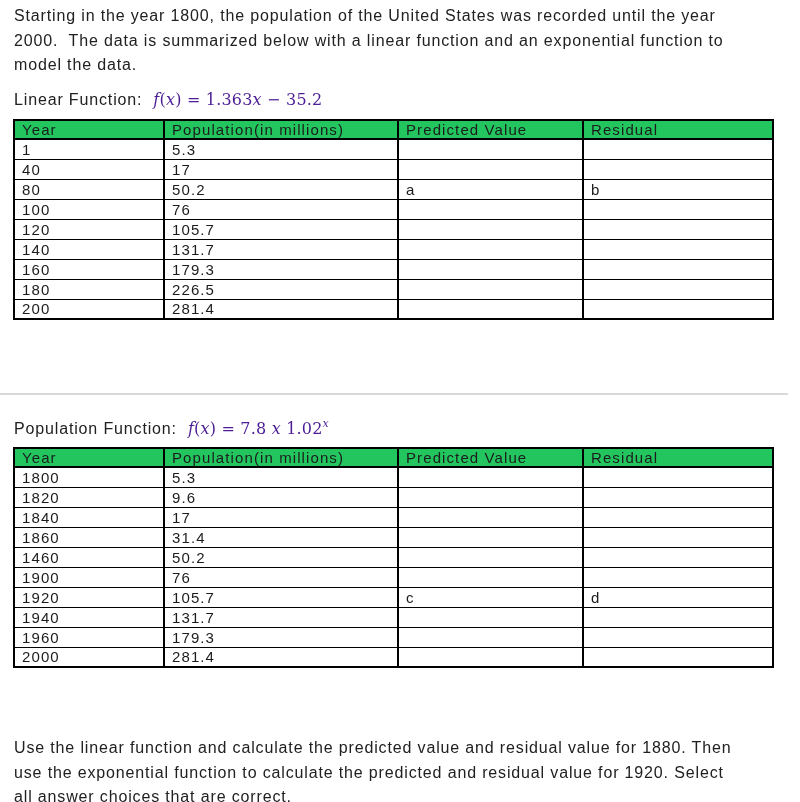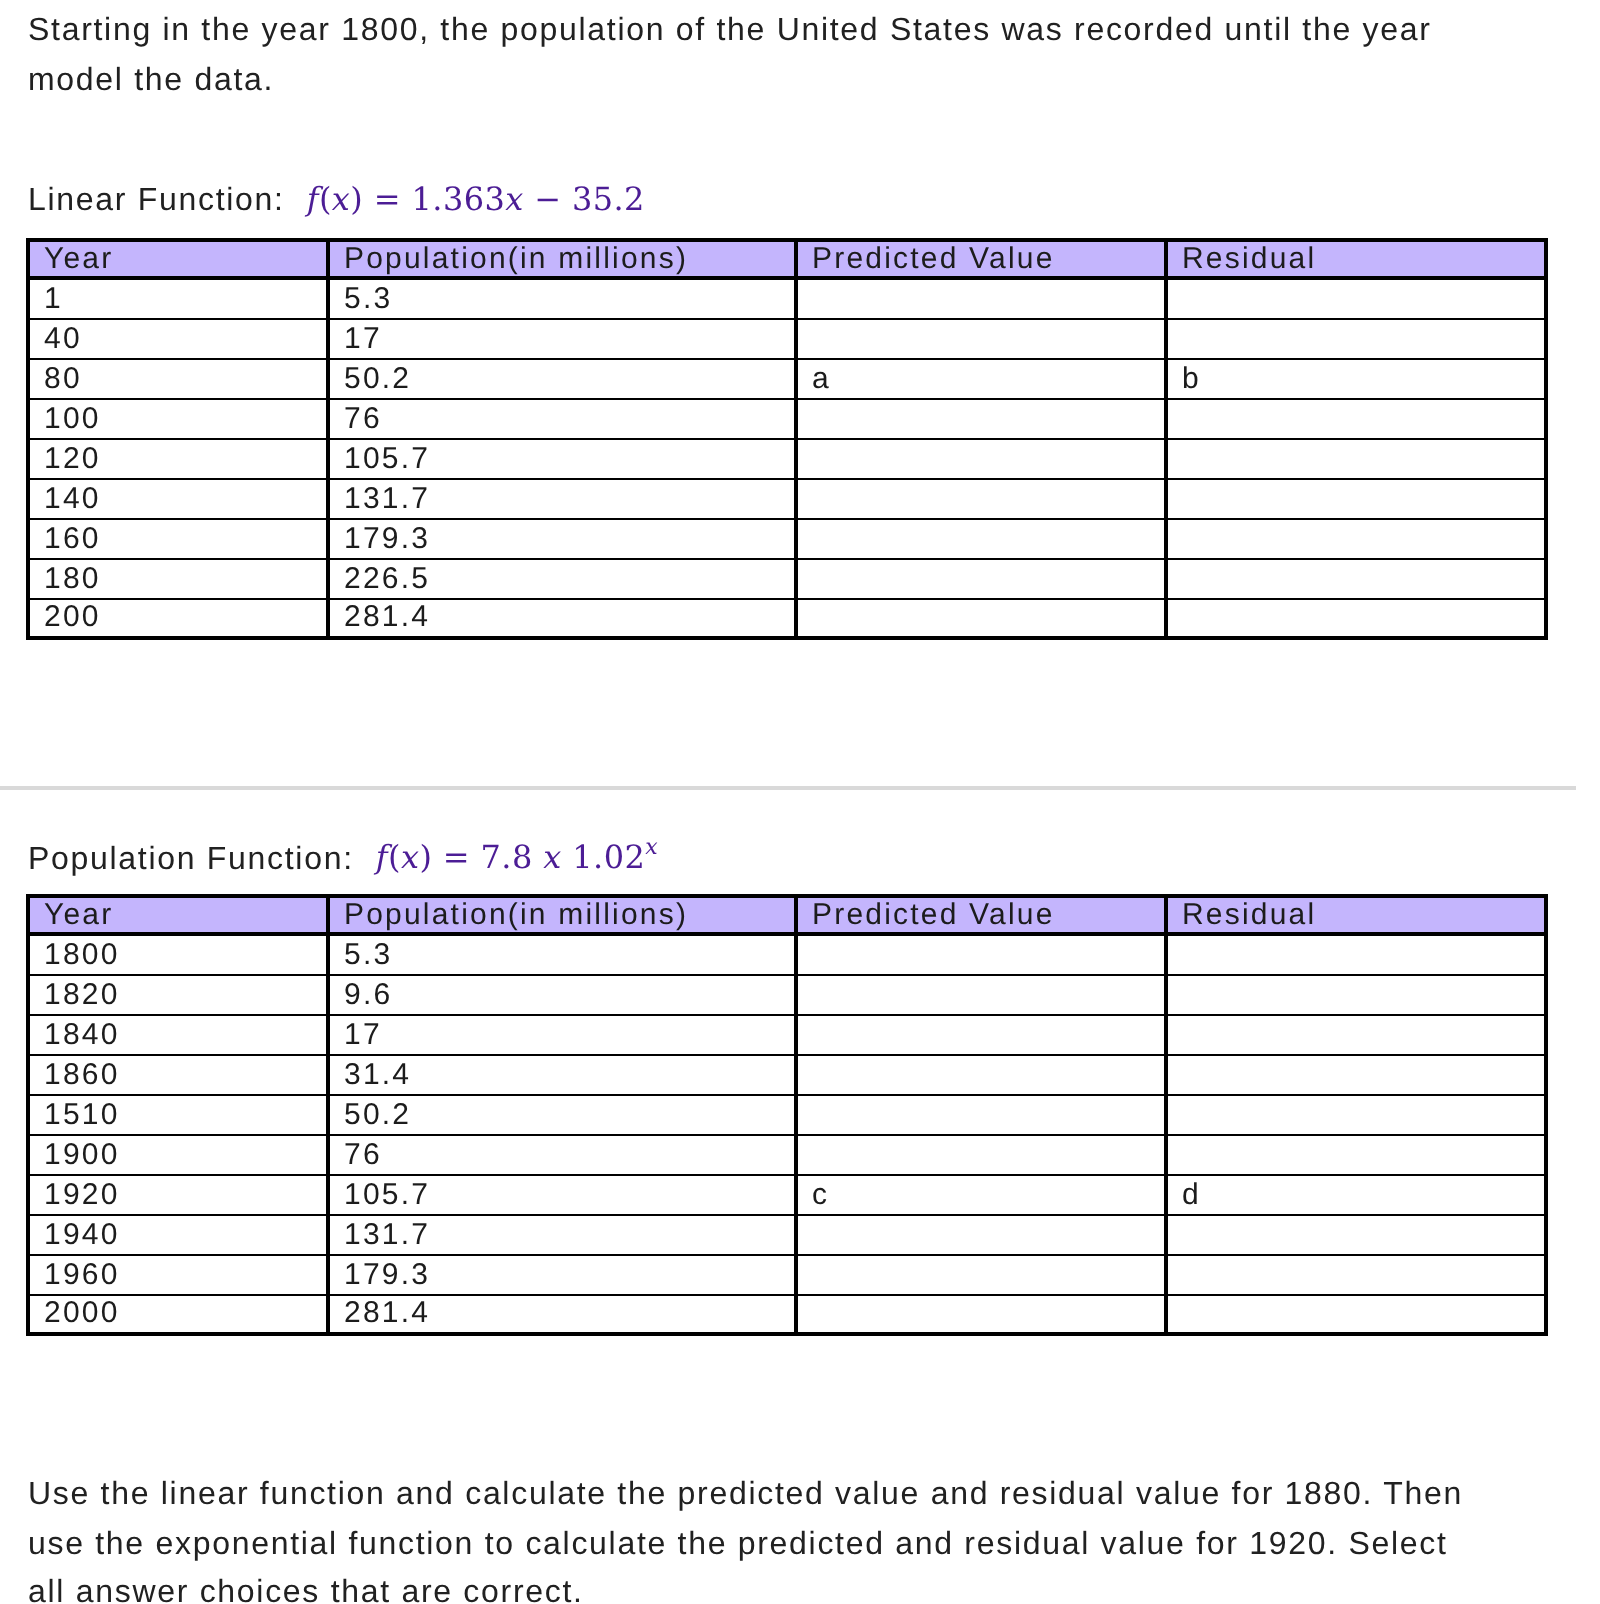--- a/index.html
+++ b/index.html
@@ -31,34 +31,35 @@
   }
   col.c1 { width:150px; } col.c2 { width:234px; }
   col.c3 { width:185px; } col.c4 { width:190px; }
   th, td {
     font-size:15px; font-weight:normal; text-align:left;
     padding:0 2px 0 7px; letter-spacing:1.1px; color:#1c1c1c;
     border-left:2px solid #000000; border-right:2px solid #000000;
     border-top:1px solid #000000; border-bottom:1px solid #000000;
     overflow:hidden; white-space:nowrap;
   }
-  th { background:#c4b5fd; height:17px; border-bottom:2px solid #000000; }
+  th { background:#22c55e; height:17px; border-bottom:2px solid #000000; }
   td { height:20px; background:#ffffff; }
   #divider {
     position:absolute; left:0; top:393px; width:800px; height:2px;
     background:#d9d9d9;
   }
 </style>
 </head>
 <body>
 
 <div id="page">
 
   <div class="para" style="top:4px;">
     <div class="line">Starting in the year 1800, the population of the United States was recorded until the year</div>
+    <div class="line">2000.  The data is summarized below with a linear function and an exponential function to</div>
     <div class="line">model the data.</div>
   </div>
 
   <div class="section-line" style="top:88px;"><span>Linear Function:</span><span class="formula"><span class="it">f</span><span>(</span><span class="it">x</span><span>) = 1.363</span><span class="it">x</span><span> − 35.2</span></span></div>
 
   <table class="data-table" style="top:119px;">
     <colgroup>
         <col class="c1">
         <col class="c2">
         <col class="c3">
@@ -168,21 +169,21 @@
           <td></td>
           <td></td>
         </tr>
         <tr>
           <td>1860</td>
           <td>31.4</td>
           <td></td>
           <td></td>
         </tr>
         <tr>
-          <td>1510</td>
+          <td>1460</td>
           <td>50.2</td>
           <td></td>
           <td></td>
         </tr>
         <tr>
           <td>1900</td>
           <td>76</td>
           <td></td>
           <td></td>
         </tr>

